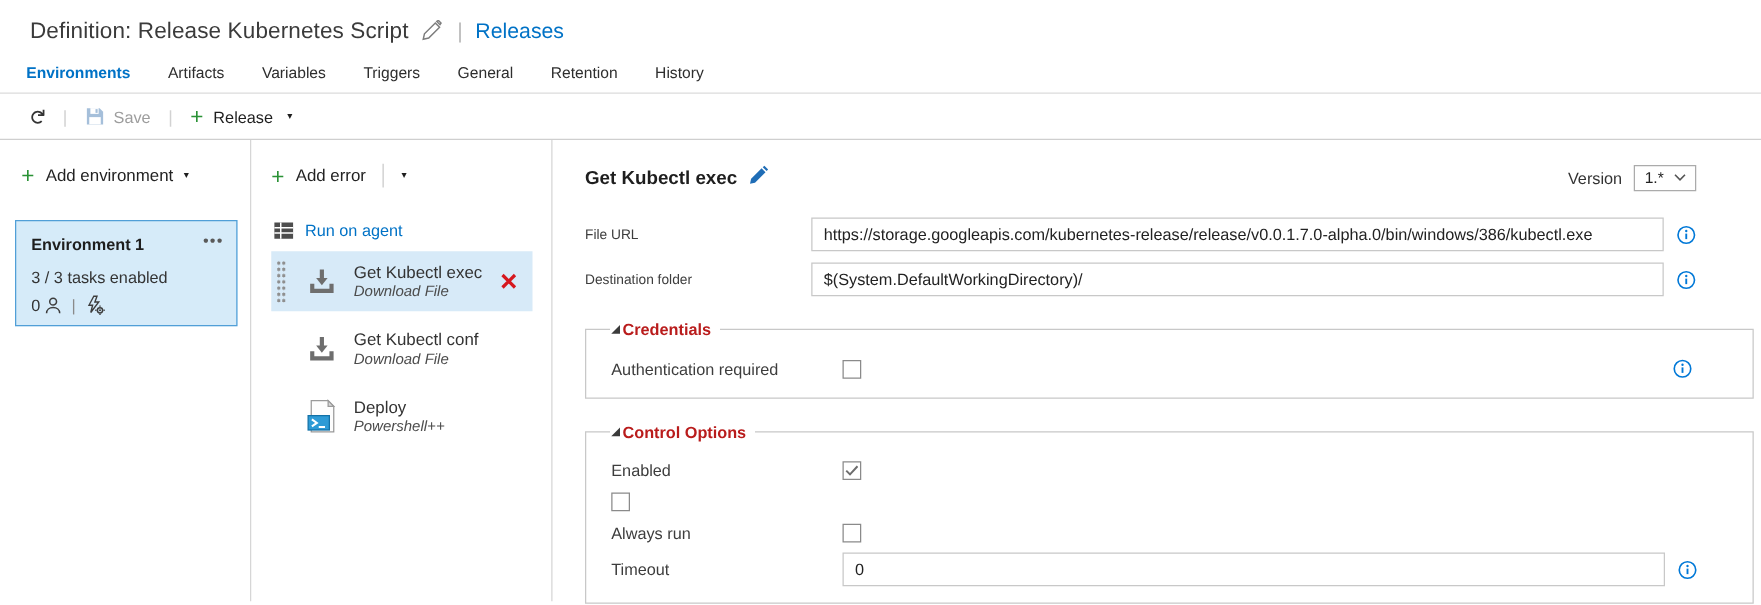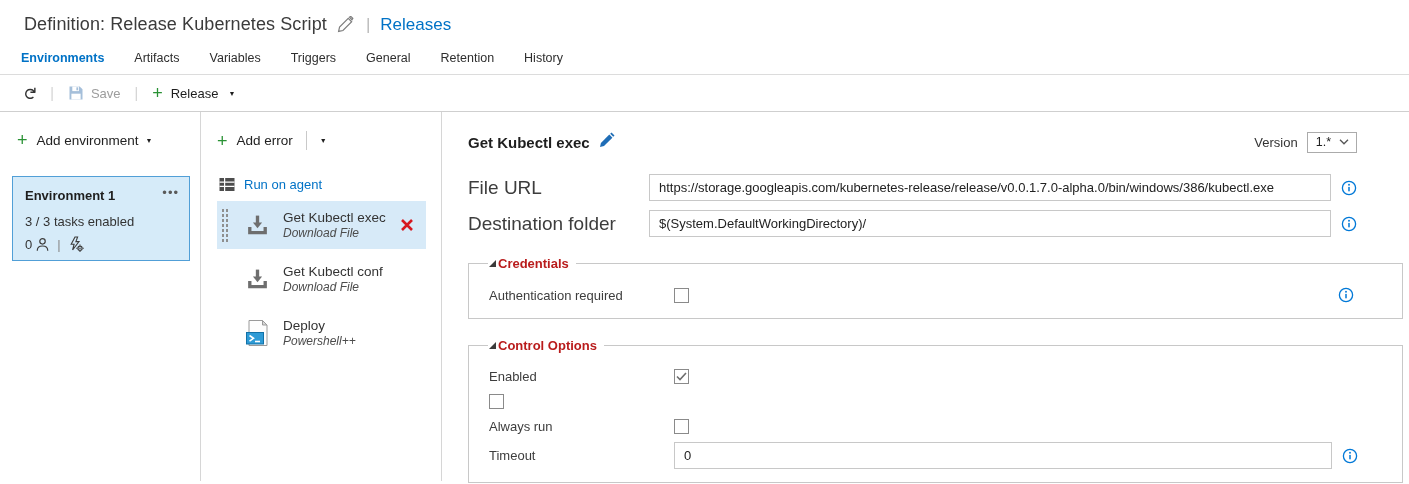--- a/index.html
+++ b/index.html
@@ -71,21 +71,21 @@
   .editor-title { font-size:15px; font-weight:bold; color:#1e1e1e; }
   .editor-pencil { margin-left:9px; display:flex; position:relative; top:-3px; cursor:pointer; }
   .version-group { margin-left:auto; margin-right:46px; display:flex; align-items:center;
                    gap:9px; font-size:13px; color:#333; }
   .version-select { border:1px solid #ababab; background:#fff; padding:2px 7px 3px 8px;
                     font-size:12.5px; color:#222; display:flex; align-items:center;
                     gap:8px; cursor:pointer; }
 
   .form-rows { margin-top:21px; }
   .form-row { display:flex; align-items:center; margin-bottom:9px; margin-right:46px; }
-  .form-label { width:181px; flex:none; font-size:19px; color:#3d3d3d; }
+  .form-label { width:181px; flex:none; font-size:11px; color:#3d3d3d; }
   .text-input { flex:1; height:27px; border:1px solid #c8c8c8; background:#fff;
                 font-family:inherit; font-size:13px; color:#222; padding:0 9px; min-width:0; }
   .info-icon { flex:none; margin-left:10px; display:flex; cursor:pointer; }
 
   fieldset.group { border:1px solid #c8c8c8; margin-top:19px; padding:2px 0 13px 20px; }
   fieldset.group legend { font-size:13px; font-weight:bold; color:#b91c1c;
                           display:flex; align-items:center; gap:2px; padding:0 7px 0 1px;
                           margin-left:-1px; cursor:pointer; }
   .tri { width:0; height:0; border-left:7px solid transparent; border-bottom:7px solid #3b3b3b; }
   .group-row { display:flex; align-items:center; margin-top:9px; margin-right:0; }

